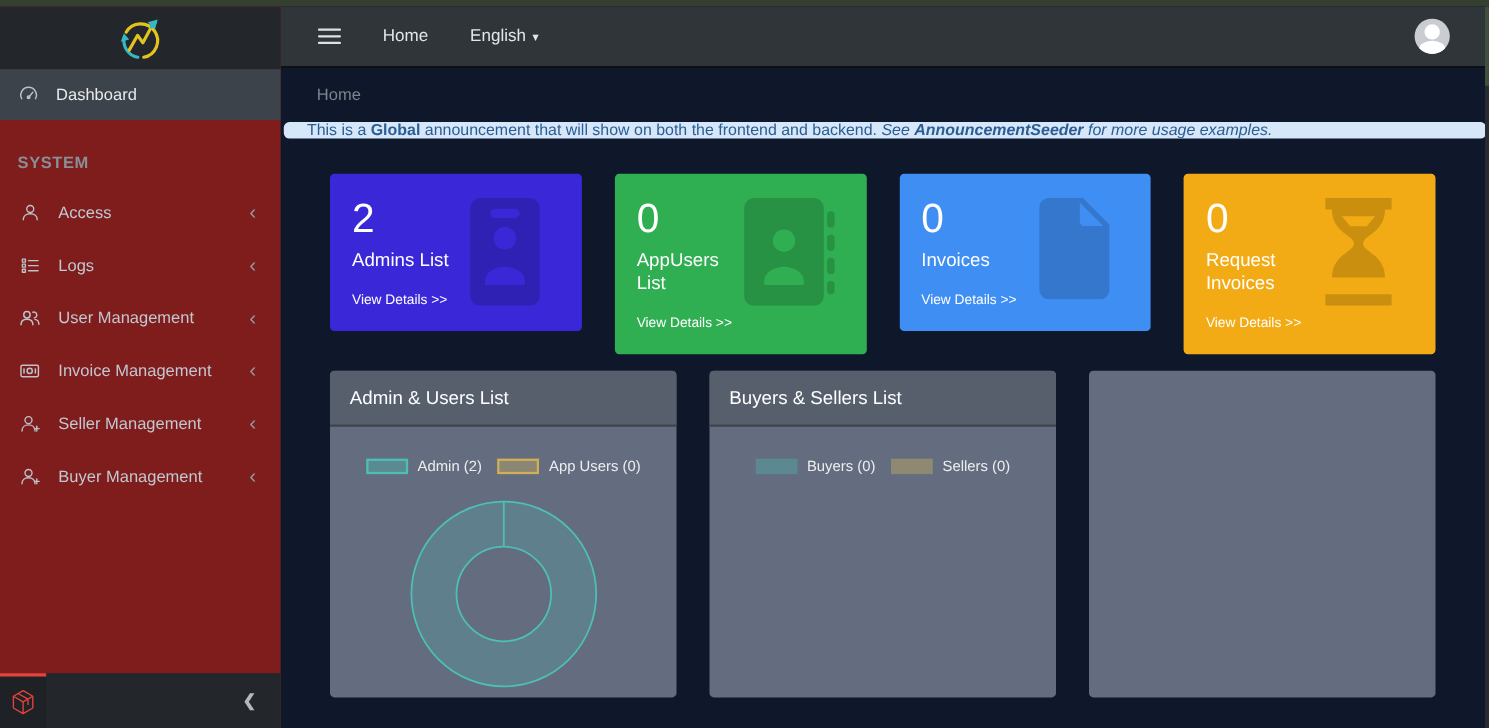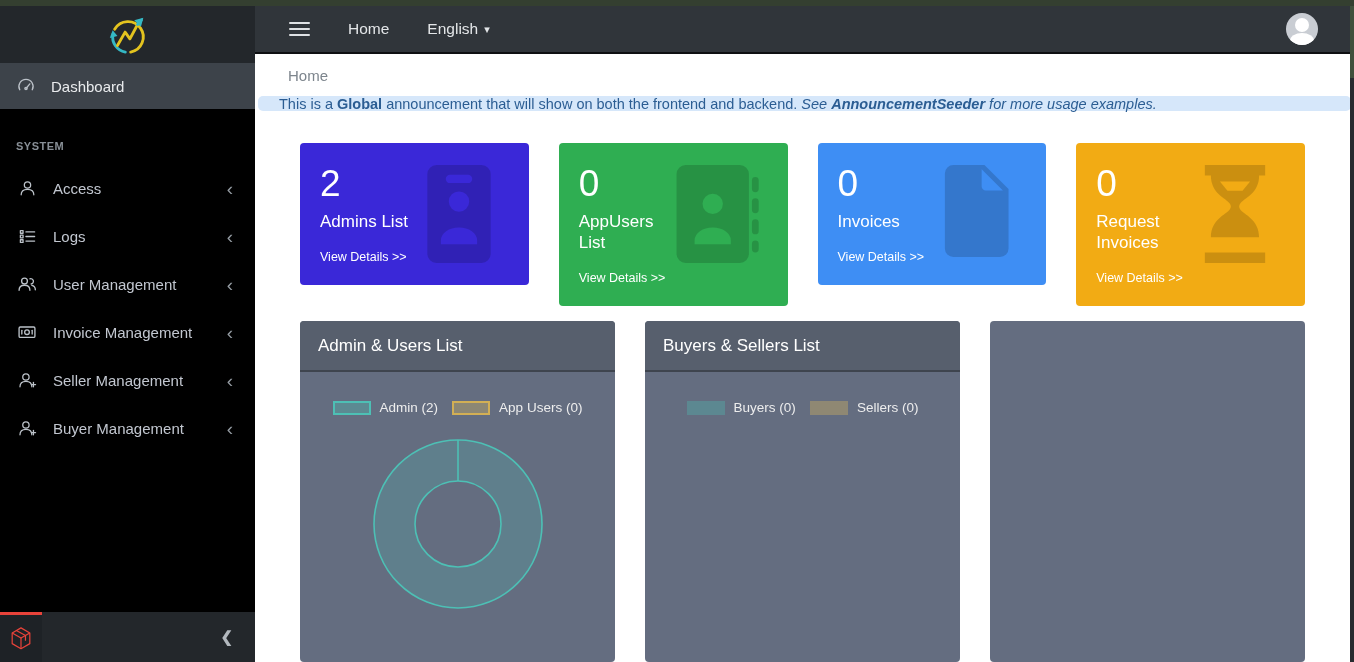--- a/index.html
+++ b/index.html
@@ -3,38 +3,38 @@
 <meta charset="utf-8">
 <style>
   * { margin:0; padding:0; box-sizing:border-box; }
   html,body { width:1354px; height:662px; overflow:hidden; }
   body { background:#2b3034; font-family:"Liberation Sans", sans-serif; position:relative; }
 
   .top-strip { height:6px; background:#343f30; }
   .app { display:flex; height:656px; }
 
   
-  .sidebar { width:255px; background:#000000; position:relative; flex-shrink:0; }
+  .sidebar { width:255px; background:#7f1d1d; position:relative; flex-shrink:0; }
   .brand { height:57px; background:#23272b; display:flex; align-items:center; justify-content:center; }
   .nav-dashboard { height:46px; background:#3d434a; display:flex; align-items:center; gap:15px;
                    padding:0 16px; color:#e9ebed; font-size:15px; cursor:pointer; }
-  .section-header { color:#888f96; font-size:11px; font-weight:bold; letter-spacing:.5px;
+  .section-header { color:#888f96; font-size:15px; font-weight:bold; letter-spacing:.5px;
                     padding:31px 16px 12px; }
   .side-item { height:48px; display:flex; align-items:center; gap:15px; padding:0 16px;
                color:#c2c7d0; font-size:15px; cursor:pointer; }
   .side-item .mi { width:22px; display:flex; justify-content:center; }
   .side-item .chev { margin-left:auto; color:#949ba2; font-size:19px; line-height:1; padding-right:6px; }
   .sidebar-footer { position:absolute; left:0; right:0; bottom:0; height:50px; background:#23272b;
                     display:flex; align-items:center; }
   .laravel-box { width:42px; height:50px; background:#1e2226; border-top:3px solid #e8433a;
                  display:flex; align-items:center; justify-content:center; cursor:pointer; }
   .collapse-btn { margin-left:auto; margin-right:22px; color:#b2b8be; font-size:15px; font-weight:bold; cursor:pointer; }
 
   
-  .main { flex:1; display:flex; flex-direction:column; background:#ffffff; min-width:0; }
+  .main { flex:1; display:flex; flex-direction:column; background:#0f172a; min-width:0; }
   .navbar { height:56px; background:#30353a; border-bottom:2px solid #0e1012;
             display:flex; align-items:center; padding:0 0 0 34px; color:#dfe2e5; }
   .hamburger { width:21px; display:flex; flex-direction:column; gap:4px; cursor:pointer; }
   .hamburger div { height:2px; background:#dfe2e5; border-radius:1px; }
   .nav-link { font-size:15.5px; margin-left:38px; cursor:pointer; color:#e3e6e8; display:flex; align-items:center; gap:6px; }
   .caret { font-size:11px; color:#e3e6e8; }
   .avatar { margin-left:auto; margin-right:36px; width:32px; height:32px; border-radius:50%;
             background:#c9cdd3; position:relative; overflow:hidden; cursor:pointer; }
   .avatar .head { position:absolute; left:9px; top:5px; width:14px; height:14px; border-radius:50%; background:#fff; }
   .avatar .bust { position:absolute; left:4px; top:20px; width:24px; height:16px; border-radius:50%; background:#fff; }
@@ -51,21 +51,21 @@
   .bg-indigo { background:#3a28d8; }
   .bg-green  { background:#2fae52; }
   .bg-blue   { background:#3e8ef4; }
   .bg-amber  { background:#f2ab14; }
   .sb-count { font-size:37px; line-height:46px; font-weight:400; }
   .sb-title { font-size:17px; line-height:21px; margin-top:4px; max-width:105px; }
   .sb-link  { display:inline-block; font-size:12.5px; margin-top:18px; color:#fff; cursor:pointer; font-weight:normal; }
   .big-icon { position:absolute; top:22px; right:26px; width:88px; height:98px; fill:rgba(0,0,0,.16); }
 
   .cards { display:flex; gap:30px; padding:0 49px 0 45px; margin-top:15px; align-items:flex-start; }
-  .card { width:315px; height:341px; background:#646d80; border-radius:4px; overflow:hidden; }
+  .card { width:315px; height:297px; background:#646d80; border-radius:4px; overflow:hidden; }
   .card-header { background:#575f6d; padding:15px 18px 14px; font-size:17px; color:#fff;
                  border-bottom:2px solid rgba(0,0,0,.28); }
   .card-body { padding-top:28px; display:flex; flex-direction:column; align-items:center; }
   .legend-row { display:flex; justify-content:center; align-items:center; gap:14px; margin-bottom:8px; }
   .legend-item { display:flex; align-items:center; gap:9px; color:#ededed; font-size:13.5px; cursor:pointer; }
   .swatch { width:38px; height:14px; }
   .sw-teal-b { background:rgba(77,192,181,.35); border:2px solid #4dc0b5; }
   .sw-gold-b { background:rgba(214,182,95,.35); border:2px solid #d2af54; }
   .sw-teal-m { background:rgba(77,192,181,.32); }
   .sw-gold-m { background:rgba(214,182,95,.38); }

